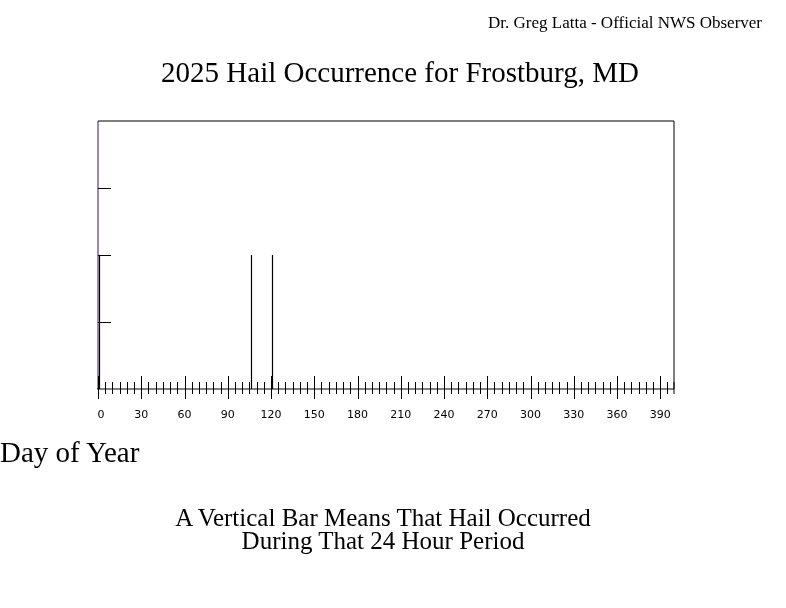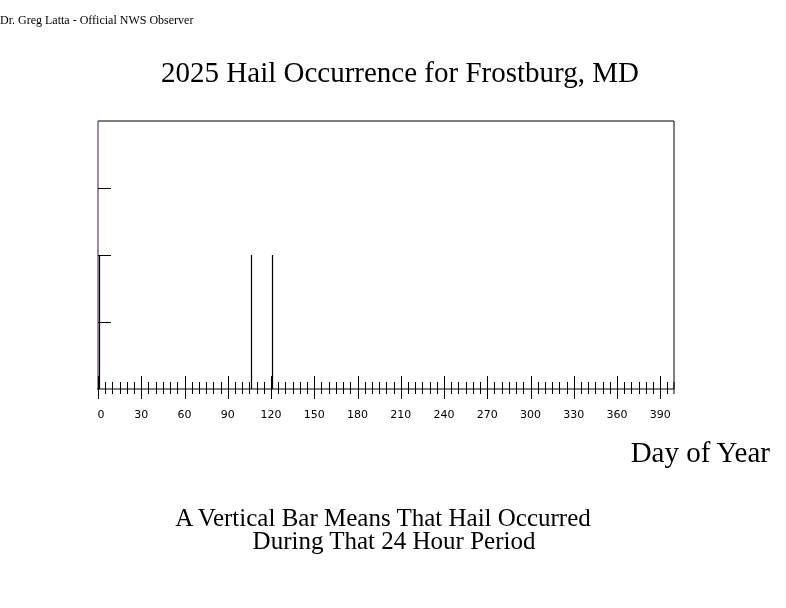--- a/index.html
+++ b/index.html
@@ -1,23 +1,23 @@
 <!DOCTYPE html>
 <html><head>
 <meta charset="utf-8">
 <style>
   html, body { margin:0; padding:0; background:#ffffff; }
   body { width:786px; height:608px; position:relative; overflow:hidden;
          font-family:"Liberation Serif", "DejaVu Serif", serif; color:#000; }
   .abs { position:absolute; }
-  #observer { left:0; width:762px; top:13px; text-align:left; font-size:12px; }
+  #observer { left:0; width:762px; top:13px; text-align:right; font-size:17px; }
   #title { left:0; width:800px; top:56px; text-align:center; font-size:29px; }
-  #xlabel { left:0; width:770px; top:436px; text-align:right; font-size:29px; }
+  #xlabel { left:0; width:770px; top:436px; text-align:left; font-size:29px; }
   #note1 { left:0; width:766px; top:504px; text-align:center; font-size:25px; }
-  #note2 { left:11px; width:766px; top:527px; text-align:center; font-size:25px; }
+  #note2 { left:0; width:766px; top:527px; text-align:center; font-size:25px; }
   svg text { font-family:"DejaVu Sans", sans-serif; font-size:11px; }
 </style>
 </head>
 <body>
 
 <div id="observer" class="abs">Dr. Greg Latta - Official NWS Observer</div>
 <div id="title" class="abs">2025 Hail Occurrence for Frostburg, MD</div>
 
 <svg id="plot" class="abs" style="left:0;top:0" width="786" height="430">
   <g id="frame">

